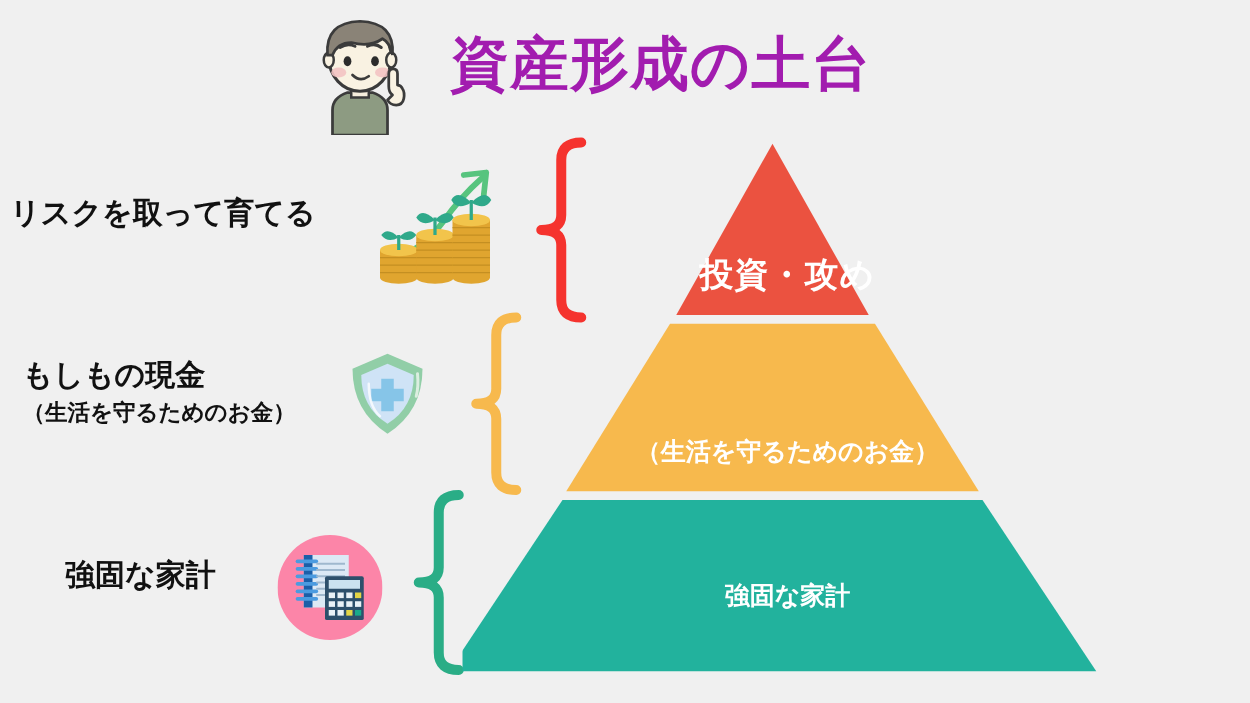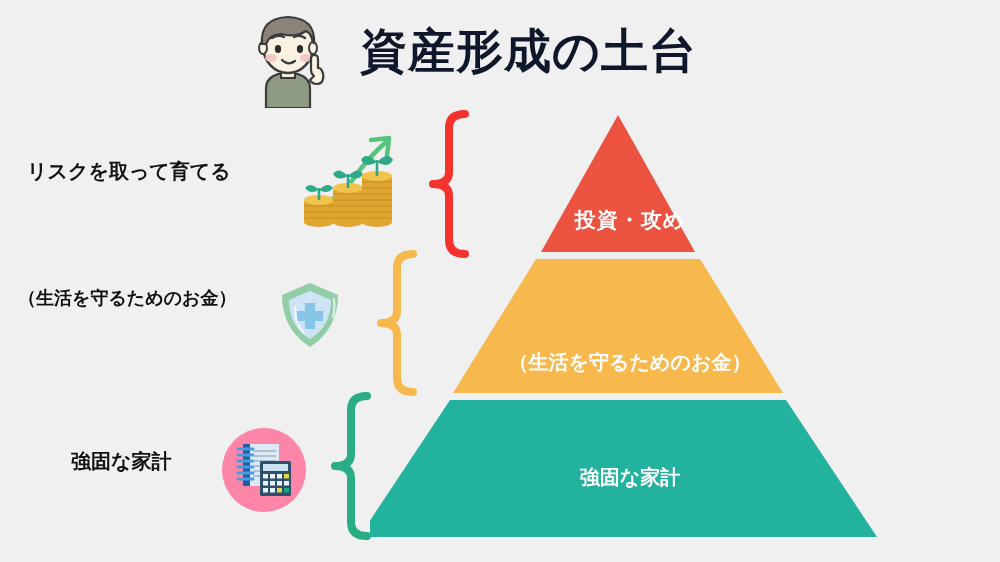--- a/index.html
+++ b/index.html
@@ -12,30 +12,30 @@
     position:relative;
   }
   #stage{position:absolute;left:0;top:0;width:1000px;height:562px;}
 
   
   .header{position:absolute;left:236px;top:4px;width:560px;height:104px;}
   .avatar{position:absolute;left:0;top:0;width:104px;height:104px;}
   .page-title{
     position:absolute;left:124px;top:18px;
     font-size:47px;line-height:58px;font-weight:700;
-    color:#0f172a;letter-spacing:1px;white-space:nowrap;
+    color:#a21caf;letter-spacing:1px;white-space:nowrap;
   }
 
   
   .row-label{position:absolute;}
   .label-text{
     font-weight:700;color:#111111;white-space:nowrap;
     text-align:left;
   }
-  .label-main{font-size:20px;line-height:32px;margin-left:19px;}
+  .label-main{font-size:24px;line-height:32px;}
   .label-sub{font-size:18px;line-height:26px;font-weight:700;}
 
   .row-grow{left:8px;top:155px;width:290px;}
   .row-cash{left:18px;top:285px;width:250px;text-align:center;}
   .row-house{left:52px;top:445px;width:160px;}
 
   .icon-grow{position:absolute;left:292px;top:126px;width:112px;height:112px;}
   .icon-shield{position:absolute;left:272px;top:277px;width:76px;height:76px;}
   .icon-budget{position:absolute;left:222px;top:428px;width:84px;height:84px;}
 
@@ -44,21 +44,21 @@
   .brace-red{left:424px;top:108px;width:52px;height:152px;}
   .brace-yel{left:372px;top:248px;width:52px;height:150px;}
   .brace-grn{left:326px;top:390px;width:52px;height:152px;}
 
   
   .pyramid{position:absolute;left:370px;top:108px;width:520px;height:440px;}
   .band-label{
     position:absolute;color:#FFFFFF;font-weight:700;text-align:center;
     white-space:nowrap;left:0;width:520px;
   }
-  .lbl-top{top:98px;font-size:21px;line-height:28px;letter-spacing:1px;}
+  .lbl-top{top:98px;font-size:27px;line-height:28px;letter-spacing:1px;}
   .lbl-mid{top:208px;font-size:22px;line-height:30px;}
   .lbl-mid2{top:240px;font-size:20px;line-height:28px;}
   .lbl-base{top:355px;font-size:20px;line-height:28px;}
 </style>
 </head>
 <body>
 
 <div id="stage">
 
   <div class="header">
@@ -153,20 +153,21 @@
     </svg>
   </div>
 
   <div class="brace brace-red">
     <svg viewBox="0 0 52 152" width="52" height="152" aria-hidden="true">
       <path d="M41 6 q-16 0 -16 14 l0 44 q0 12 -16 12 q16 0 16 12 l0 44 q0 14 16 14" stroke="#F5332E" stroke-width="8" fill="none" stroke-linecap="round" stroke-linejoin="round"></path>
     </svg>
   </div>
 
   <div class="row-label row-cash">
+    <div class="label-text label-main">もしもの現金</div>
     <div class="label-text label-sub">（生活を守るためのお金）</div>
   </div>
 
   <div class="icon-shield">
     <svg viewBox="0 0 76 76" width="76" height="76" aria-hidden="true">
       <path d="M38 6 L66 18 Q66 52 38 70 Q10 52 10 18 Z" fill="#91CEA7"></path>
       <path d="M38 14 L59 23 Q59 49 38 62 Q17 49 17 23 Z" fill="#CFE3F6"></path>
       <path d="M33 26 h10 v8 h8 v10 h-8 v8 h-10 v-8 h-8 v-10 h8 z" fill="#86C5E8"></path>
       <path d="M23 30 q0 18 9 26" stroke="#FFFFFF" stroke-width="2" fill="none" opacity="0.75" stroke-linecap="round"></path>
       <path d="M62 22 q1 10 -1 18" stroke="#E8F3EA" stroke-width="2.4" fill="none" opacity="0.85" stroke-linecap="round"></path>

